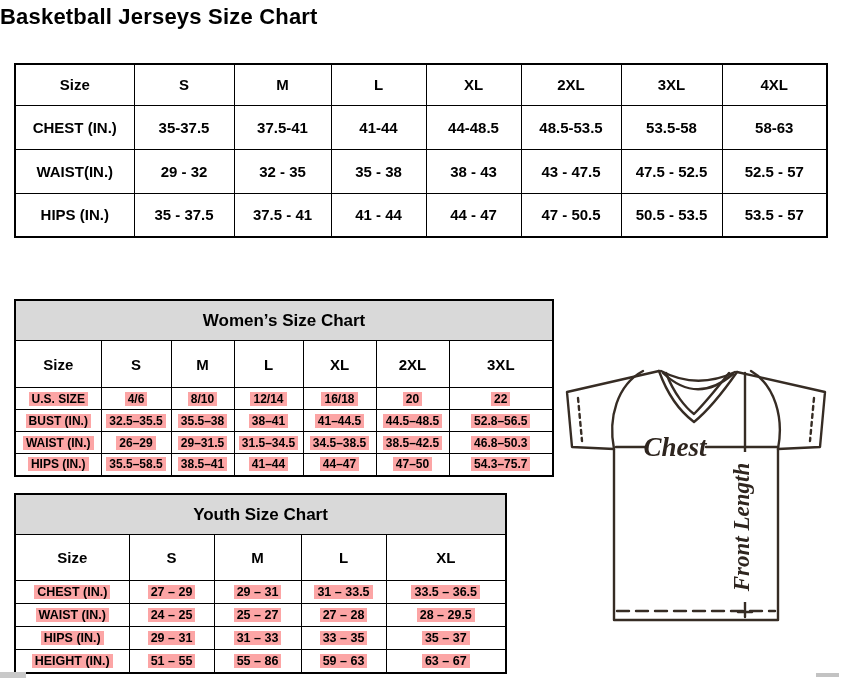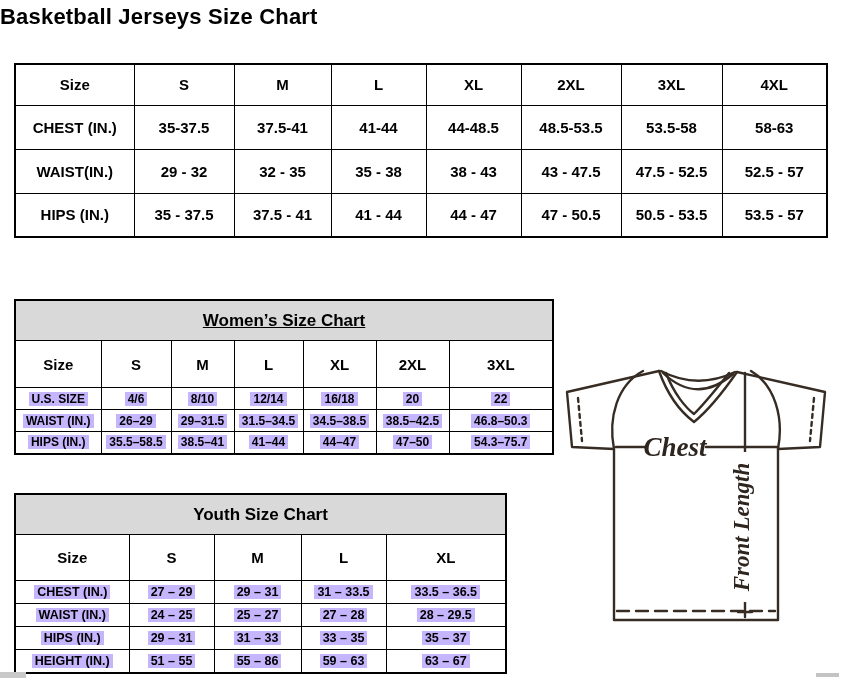--- a/index.html
+++ b/index.html
@@ -17,30 +17,30 @@
     font-weight:bold; color:#000;
   }
   .size-table th, .size-table td { border:1px solid #000; padding:0; vertical-align:middle; }
   .size-table .chart-title { background:#d9d9d9; font-size:17px; height:40px; }
   
   table.mens  { left:14px; top:63px;  width:812px; font-size:15px; }
   .mens tr.cols { height:41px; }
   .mens tbody tr { height:44px; }
   
   table.womens { left:14px; top:299px; width:538px; }
-  .womens .chart-title { height:39px;text-decoration:underline; }
+  .womens .chart-title { height:39px; }
   .womens tr.cols { height:47px; font-size:15px; }
   .womens tbody tr { height:22px; font-size:12px; }
   
   table.youth { left:14px; top:493px; width:491px; }
   .youth .chart-title { height:39px;margin-top:12px; }
   .youth tr.cols { height:46px; font-size:15px; }
   .youth tbody tr { height:23px; font-size:12.5px; }
   
-  .compact tbody span.hl { background:#c4b5fd; padding:0 3px; }
+  .compact tbody span.hl { background:#fca5a5; padding:0 3px; }
   .jersey { position:absolute; left:556px; top:358px; }
   .scroll-frag { position:absolute; background:#c9c9c9; }
   .scroll-frag.left  { left:0;    top:672px; width:26px; height:6px; }
   .scroll-frag.right { left:816px; top:673px; width:23px; height:4px; background:#c3c3c3; }
 </style>
 </head>
 <body>
 
 <div class="canvas">
 
@@ -131,20 +131,29 @@
         <tr>
           <th><span class="hl">U.S. SIZE</span></th>
           <td><span class="hl">4/6</span></td>
           <td><span class="hl">8/10</span></td>
           <td><span class="hl">12/14</span></td>
           <td><span class="hl">16/18</span></td>
           <td><span class="hl">20</span></td>
           <td><span class="hl">22</span></td>
         </tr>
         <tr>
+          <th><span class="hl">BUST (IN.)</span></th>
+          <td><span class="hl">32.5–35.5</span></td>
+          <td><span class="hl">35.5–38</span></td>
+          <td><span class="hl">38–41</span></td>
+          <td><span class="hl">41–44.5</span></td>
+          <td><span class="hl">44.5–48.5</span></td>
+          <td><span class="hl">52.8–56.5</span></td>
+        </tr>
+        <tr>
           <th><span class="hl">WAIST (IN.)</span></th>
           <td><span class="hl">26–29</span></td>
           <td><span class="hl">29–31.5</span></td>
           <td><span class="hl">31.5–34.5</span></td>
           <td><span class="hl">34.5–38.5</span></td>
           <td><span class="hl">38.5–42.5</span></td>
           <td><span class="hl">46.8–50.3</span></td>
         </tr>
         <tr>
           <th><span class="hl">HIPS (IN.)</span></th>

